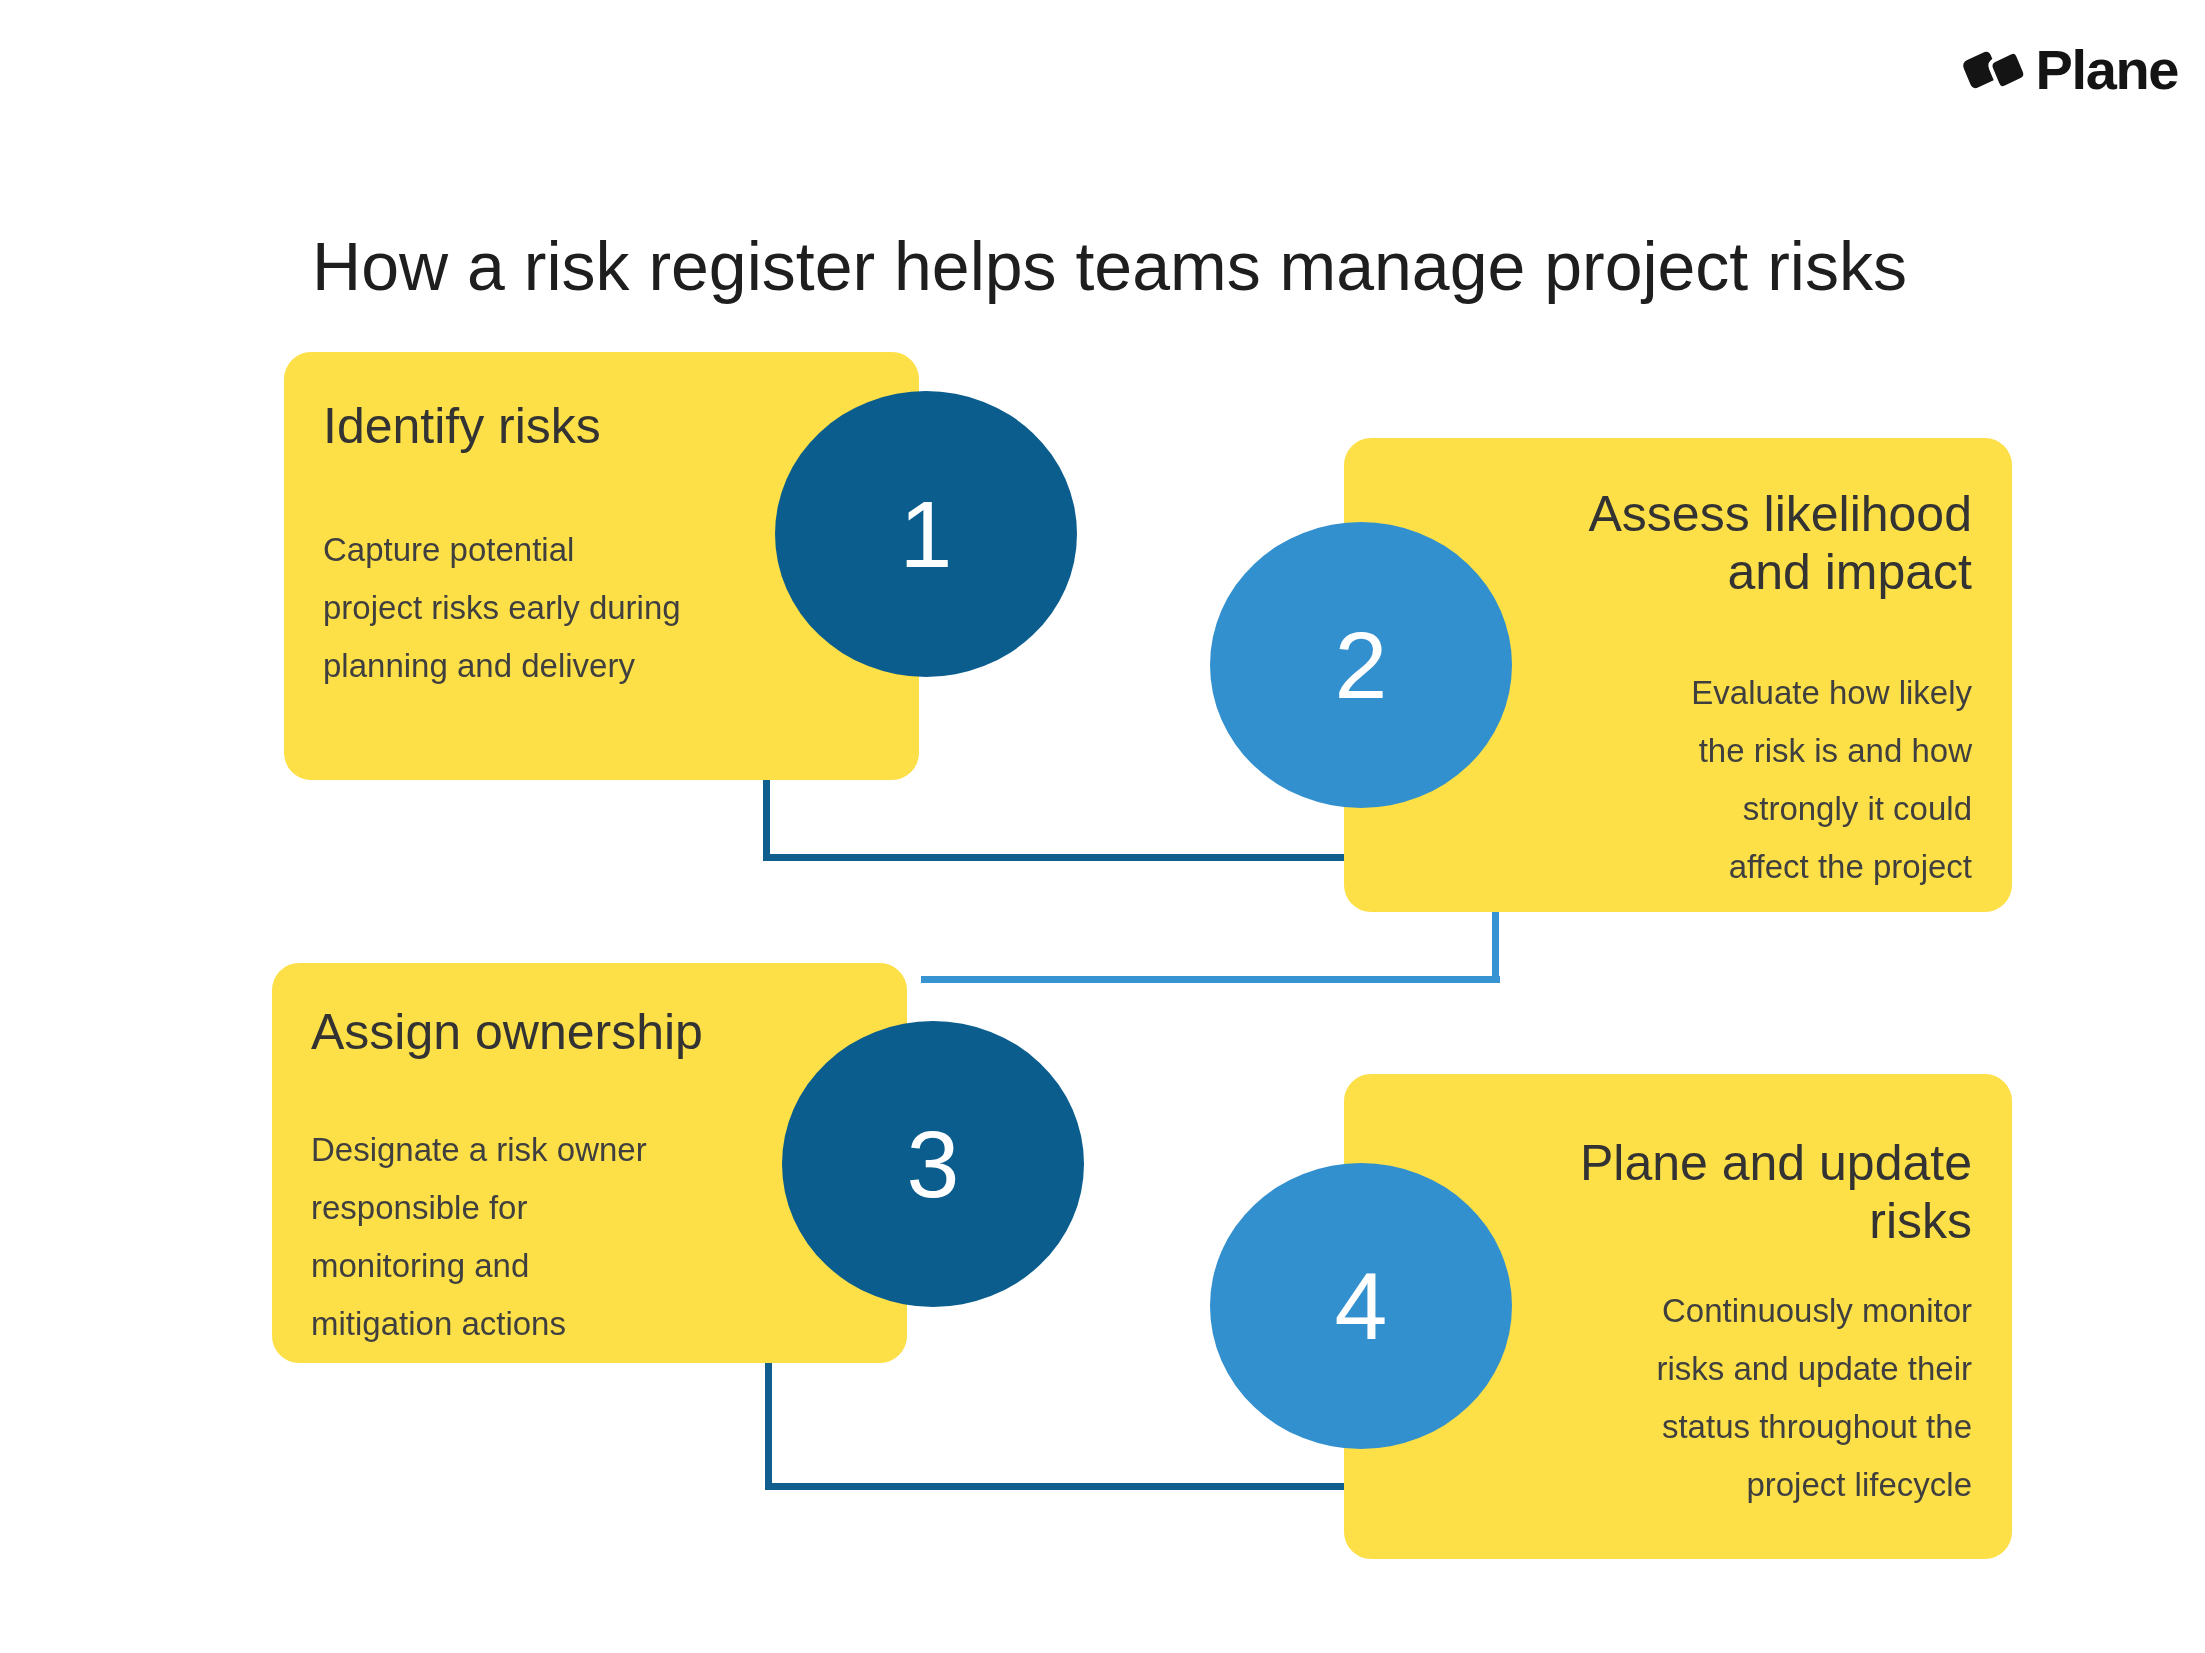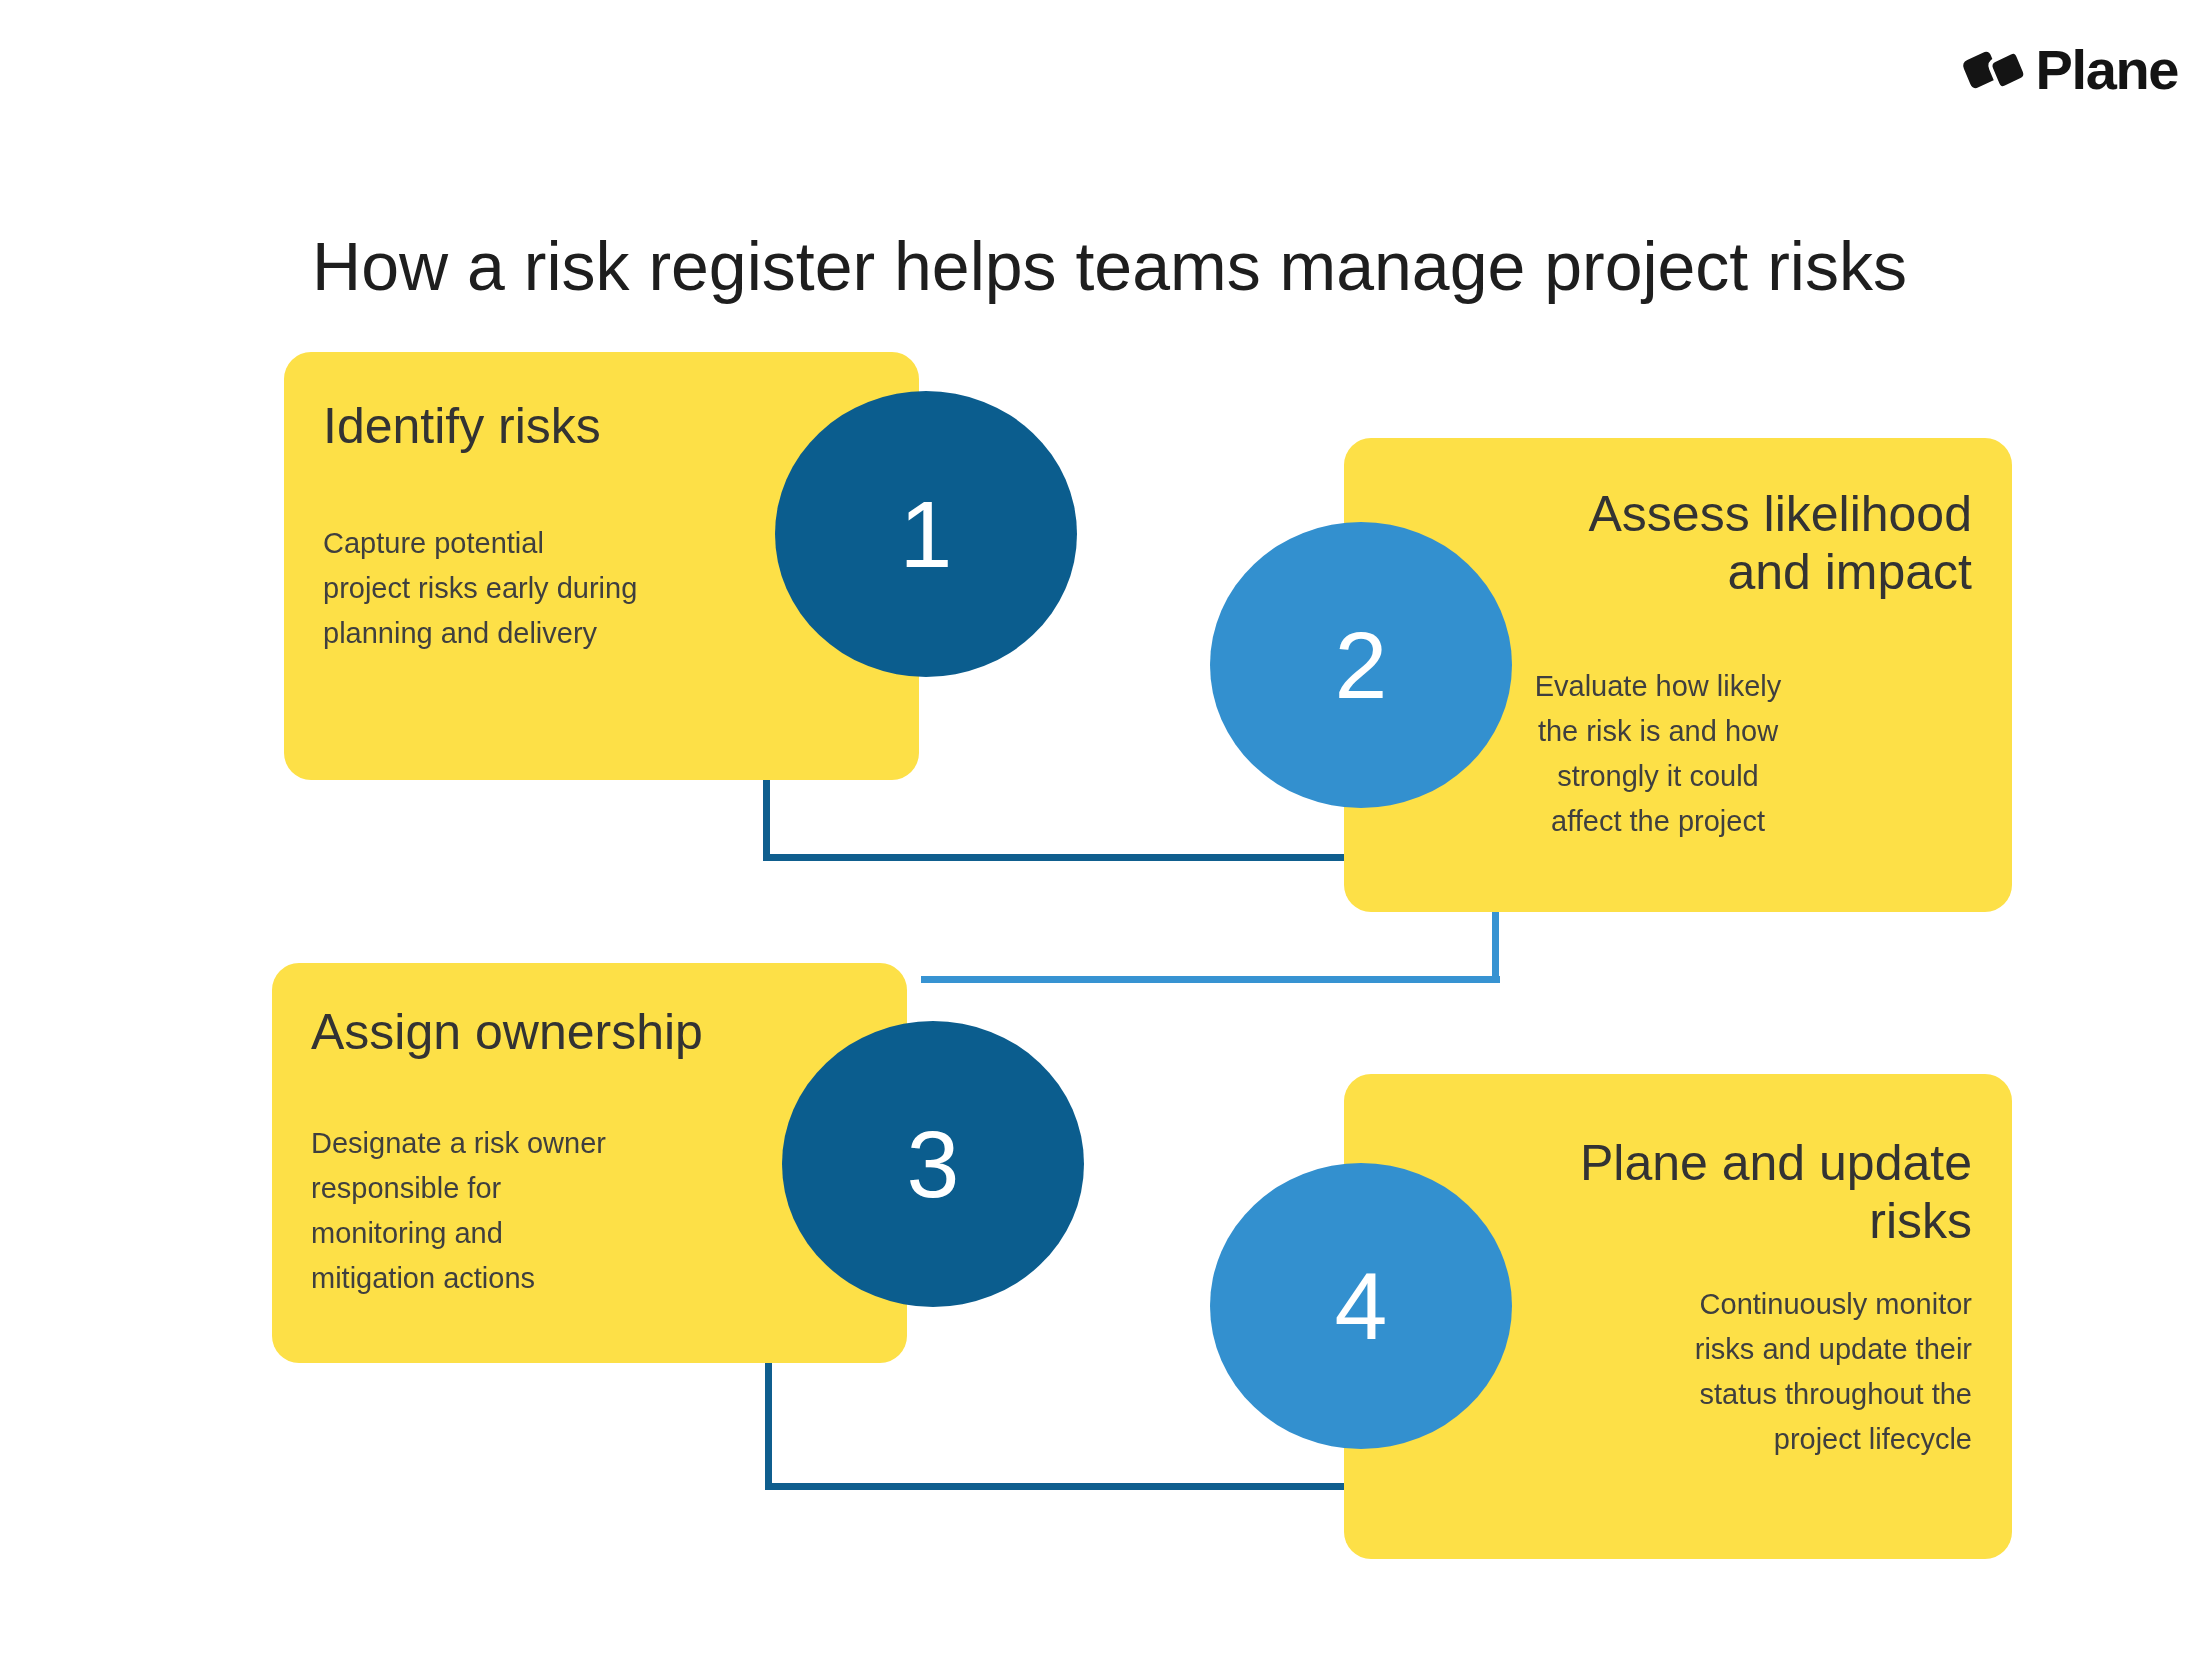--- a/index.html
+++ b/index.html
@@ -38,25 +38,25 @@
   .card1{left:284px;top:352px;width:635px;height:428px;padding:45px 0 0 39px;}
   .card2{left:1344px;top:438px;width:668px;height:474px;padding:47px 40px 0 0;text-align:right;}
   .card3{left:272px;top:963px;width:635px;height:400px;padding:40px 0 0 39px;}
   .card4{left:1344px;top:1074px;width:668px;height:485px;padding:60px 40px 0 0;text-align:right;}
 
   .card-heading{
     font-size:50px;font-weight:500;color:#333333;line-height:1.16;
     white-space:pre-line;margin:0;
   }
   .card-body{
-    font-size:29px;font-weight:400;color:#3f3f3f;line-height:45px;
+    font-size:33px;font-weight:400;color:#3f3f3f;line-height:58px;
     white-space:pre-line;margin:0;
   }
   .card1 .card-body{margin-top:66px;}
-  .card2 .card-body{margin-top:63px;text-align:center;}
+  .card2 .card-body{margin-top:63px;}
   .card3 .card-body{margin-top:60px;}
   .card4 .card-body{margin-top:32px;}
 
   
   .circle{
     position:absolute;width:302px;height:286px;border-radius:50%;
     display:flex;align-items:center;justify-content:center;z-index:3;
   }
   .circle .num{
     color:#ffffff;font-size:95px;font-weight:400;line-height:1;

